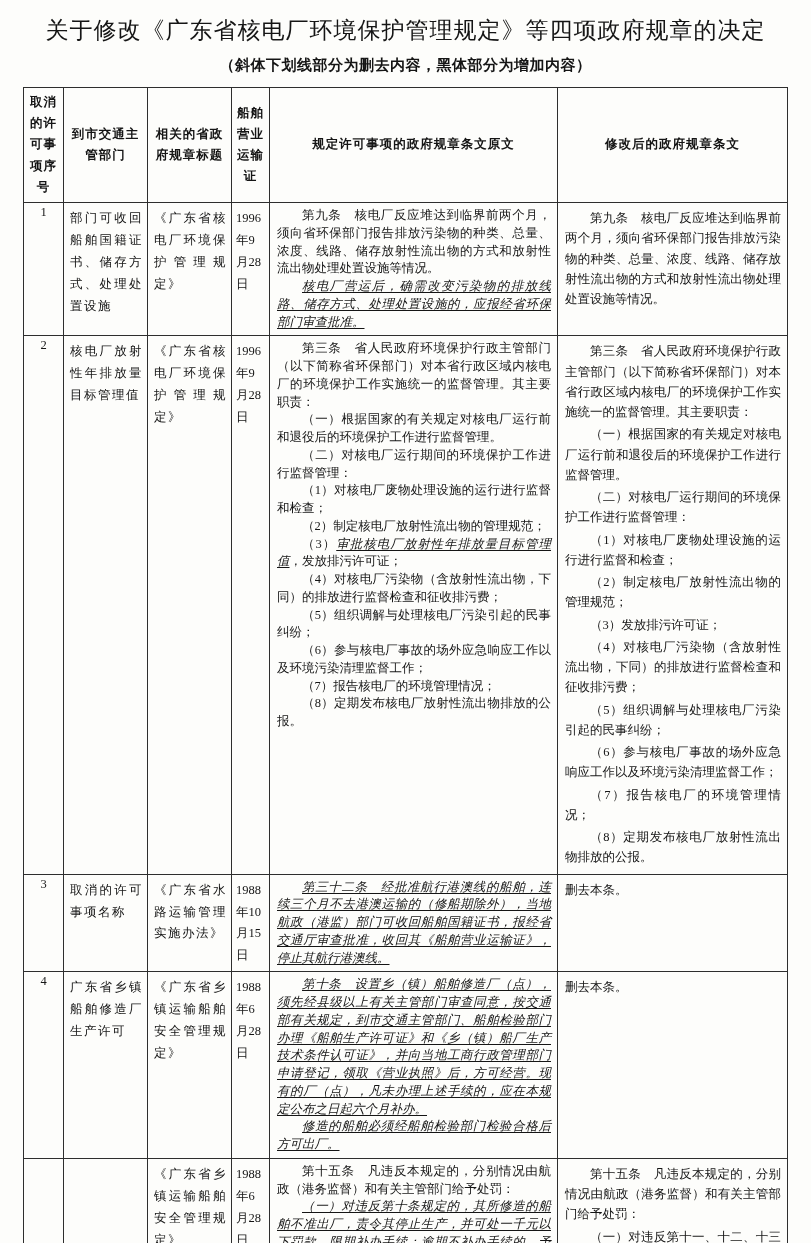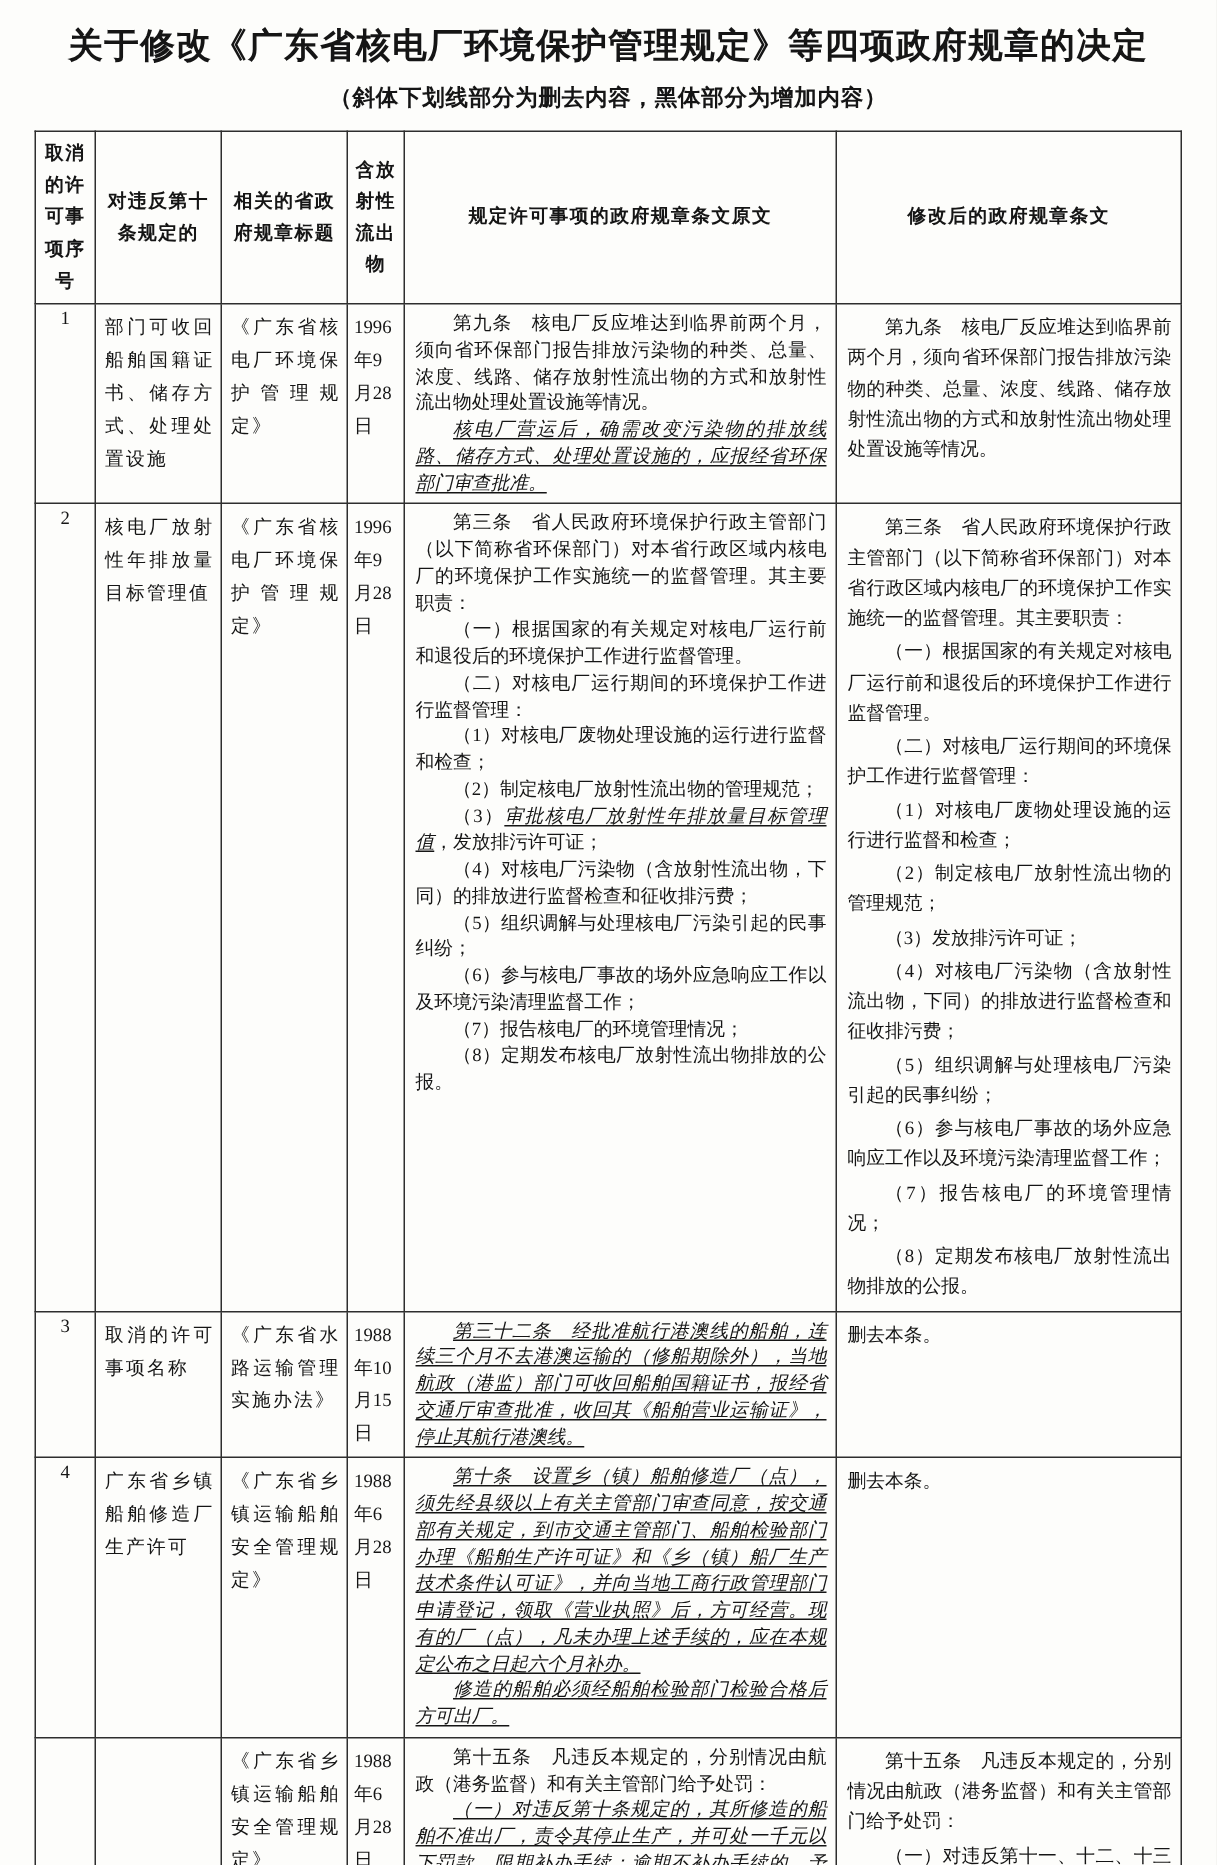--- a/index.html
+++ b/index.html
@@ -4,21 +4,21 @@
 <style>
   html,body{margin:0;padding:0;background:#e8e8e4;}
   .page{
     width:811px;min-height:1243px;margin:0 auto;background:#fdfdfb;
     box-sizing:border-box;padding-top:16px;
     font-family:"Liberation Serif","DejaVu Serif",serif;
     color:#151515;
   }
   h1.title{
     margin:0 18px 10px 18px;text-align:center;
-    font-size:23px;font-weight:bold;letter-spacing:1px;line-height:1.3;
+    font-size:23px;font-weight:normal;letter-spacing:1px;line-height:1.3;
   }
   .subtitle{
     text-align:center;font-size:15px;font-weight:bold;letter-spacing:0.5px;
     margin-bottom:12px;
   }
   table.decision{
     width:764px;margin:0 auto;border-collapse:collapse;table-layout:fixed;
   }
   table.decision th,table.decision td{
     border:1px solid #2e2e2e;box-sizing:border-box;
@@ -73,23 +73,23 @@
       <col style="width:40px">
       <col style="width:84px">
       <col style="width:84px">
       <col style="width:38px">
       <col style="width:288px">
       <col style="width:230px">
     </colgroup>
     <thead>
       <tr>
           <th>取消的许可事项序号</th>
-          <th>对违反第十条规定的</th>
+          <th>到市交通主管部门</th>
           <th>相关的省政府规章标题</th>
-          <th>含放射性流出物</th>
+          <th>船舶营业运输证</th>
           <th>规定许可事项的政府规章条文原文</th>
           <th>修改后的政府规章条文</th>
         </tr>
     </thead>
     <tbody>
         <tr class="tr-0">
           <td class="num">1</td>
           <td class="name">部门可收回船舶国籍证书、储存方式、处理处置设施</td>
           <td class="reg">《广东省核电厂环境保护管理规定》</td>
           <td class="date">1996年9月28日</td>

